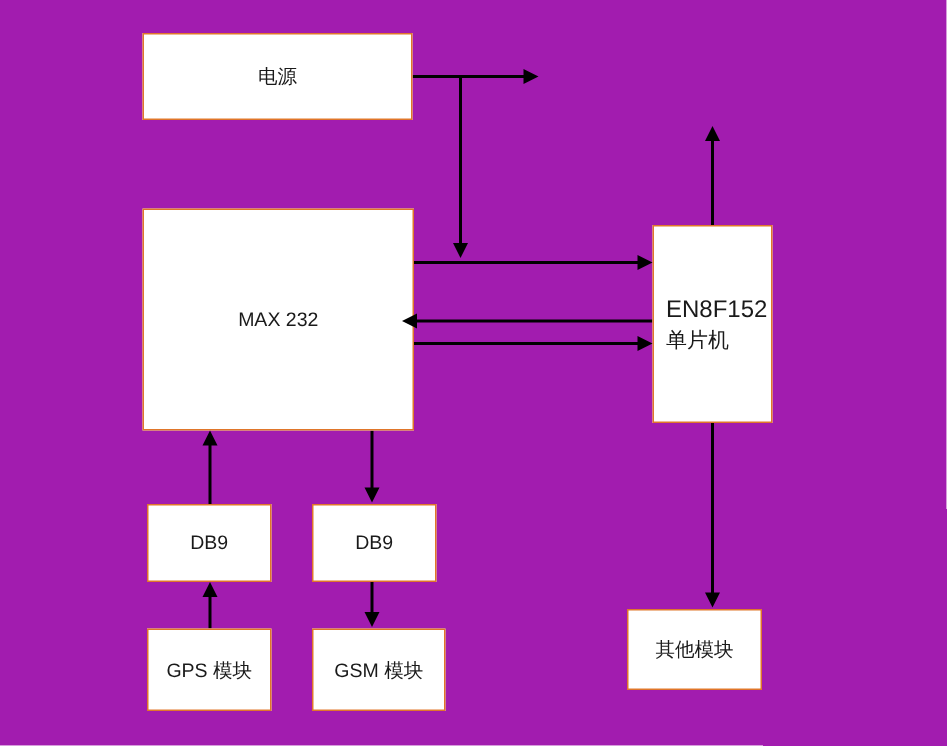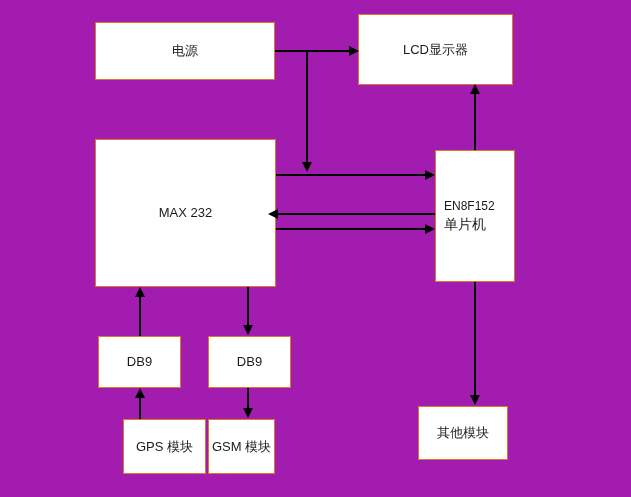--- a/index.html
+++ b/index.html
@@ -34,26 +34,26 @@
   }
   .node .line1, .node .line2 {
     display: block;
     white-space: nowrap;
   }
   .node-power      { left: 95px;  top: 22px;  width: 180px; height: 58px; }
   .node-lcd        { left: 358px; top: 14px;  width: 155px; height: 71px; }
   .node-max232     { left: 95px;  top: 139px; width: 181px; height: 148px; }
   .node-mcu        { left: 435px; top: 150px; width: 80px;  height: 132px;
                      align-items: flex-start; padding-left: 8px; }
-  .node-mcu .line1 { font-size: 12px; }
+  .node-mcu .line1 { font-size: 16px; }
   .node-mcu .line2 { font-size: 14px; }
   .node-db9-left   { left: 98px;  top: 336px; width: 83px;  height: 52px; }
   .node-db9-right  { left: 208px; top: 336px; width: 83px;  height: 52px; }
-  .node-gps        { left: 98px;  top: 419px; width: 83px;  height: 55px; margin-left: 25px; }
-  .node-gsm        { left: 208px; top: 419px; width: 67px;  height: 55px; }
+  .node-gps        { left: 98px;  top: 419px; width: 83px;  height: 55px; }
+  .node-gsm        { left: 208px; top: 419px; width: 89px;  height: 55px; }
   .node-other      { left: 418px; top: 406px; width: 90px;  height: 54px; justify-content: center; }
 
   
   .edge {
     position: absolute;
     background: #000000;
     z-index: 2;
   }
   .edge-h { height: 2px; }
   .edge-v { width: 2px; }
@@ -87,23 +87,20 @@
 </style>
 </head>
 <body>
 
 <div id="diagram-root">
 
   <div class="node node-power">
     <span class="line1">电源</span>
   </div>
 
-  <div class="node node-lcd">
-    <span class="line1">LCD显示器</span>
-  </div>
 
   <div class="node node-max232">
     <span class="line1">MAX 232</span>
   </div>
 
   <div class="node node-mcu">
     <span class="line1">EN8F152</span>
     <span class="line2">单片机</span>
   </div>
 

